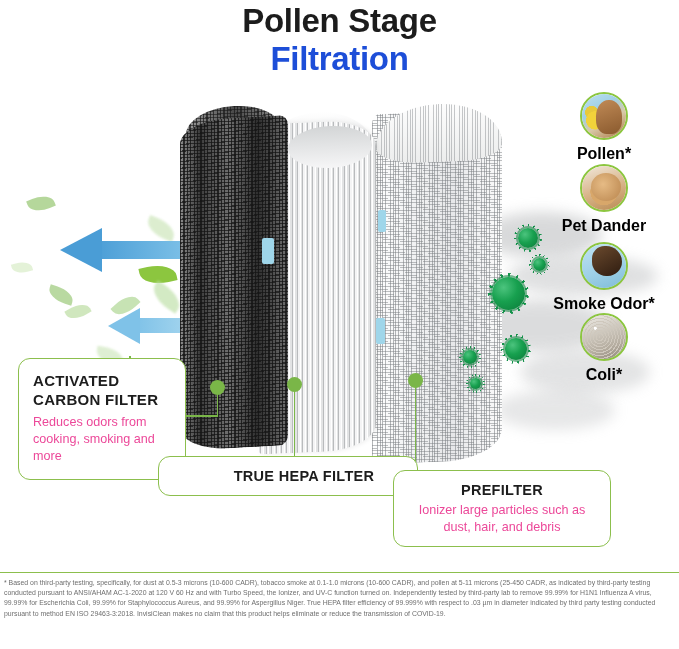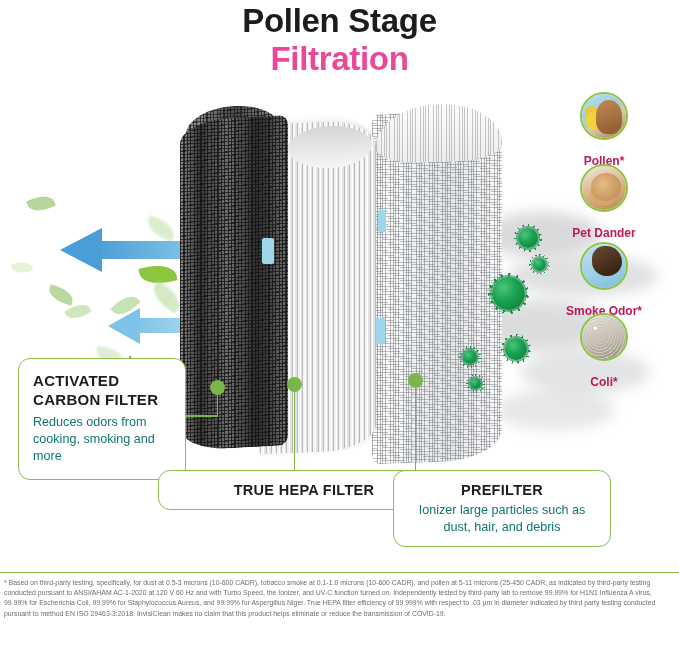--- a/index.html
+++ b/index.html
@@ -11,21 +11,21 @@
   }
   #stage { position: relative; width: 679px; height: 649px; background:#fff; }
 
   
   .title-wrap { position:absolute; top:2px; left:0; width:679px; text-align:center; }
   .title-line1 {
     font-size: 33px; font-weight: 700; color:#1c1c1c;
     letter-spacing: -0.3px; line-height: 38px;
   }
   .title-line2 {
-    font-size: 33px; font-weight: 700; color:#ec4899;
+    font-size: 33px; font-weight: 700; color:#1d4ed8;
     letter-spacing: -0.3px; line-height: 38px;
   }
 
   
   .filters { position:absolute; left:0; top:0; width:679px; height:560px; }
 
   .layer { position:absolute; }
 
   
   .carbon {
@@ -129,46 +129,46 @@
   .callout {
     position:absolute; background:#fff;
     border:1.6px solid #8cbf4d; border-radius:12px;
     padding:10px 12px; text-align:center; z-index:12;
   }
   .callout .c-title {
     font-size:14.5px; font-weight:700; color:#1d1d1d;
     letter-spacing:.3px; line-height:18px; white-space:pre-line;
   }
   .callout .c-body {
-    font-size:12.6px; color:#0f766e; line-height:17px; margin-top:3px;
+    font-size:12.6px; color:#ec4899; line-height:17px; margin-top:3px;
   }
   .callout.left { left:18px; top:358px; width:168px; text-align:left; padding:12px 14px 14px; }
   .callout.left .c-title { font-size:15px; line-height:19px; }
   .callout.left .c-body { margin-top:5px; }
-  .callout.mid  { left:158px; top:470px; width:260px;padding-left:44px; }
+  .callout.mid  { left:158px; top:456px; width:260px;padding-left:44px; }
   .callout.right{ left:393px; top:470px; width:218px; }
 
   
   .lead-line { position:absolute; background:#7ab648; width:1.6px; z-index:10; }
   .lead-line.h { height:1.6px; width:auto; }
   .dot {
     position:absolute; width:15px; height:15px; border-radius:50%;
     background:#7ab648; z-index:11;
   }
 
   
   .item { position:absolute; z-index:14; }
   .item .circ {
     width:48px; height:48px; border-radius:50%;
     border:2.4px solid #8cc63f; overflow:hidden; margin:0 auto;
     position:relative;
   }
   .item .lbl {
-    margin-top:13px; font-size:12px; font-weight:700;
-    color:#be185d; text-align:center; line-height:16px; white-space:pre-line;
+    margin-top:6px; font-size:16px; font-weight:700;
+    color:#000000; text-align:center; line-height:16px; white-space:pre-line;
   }
   .ic-pollen  { position:absolute; inset:0; background:
       radial-gradient(circle at 30% 60%, #f2d23a 0 22%, rgba(0,0,0,0) 23%),
       radial-gradient(circle at 22% 42%, #e8c93b 0 15%, rgba(0,0,0,0) 16%),
       linear-gradient(150deg,#bfe0ef 0%,#9fd0e6 35%,#d9c9a8 60%,#a9743f 100%); }
   .ic-pollen::after { content:""; position:absolute; right:4px; top:6px; width:26px; height:34px;
       border-radius:48% 48% 40% 40%; background:linear-gradient(160deg,#c08a56,#8a5a2e); }
   .ic-pet { position:absolute; inset:0; background:
       radial-gradient(circle at 50% 58%, #d8a76a 0 40%, rgba(0,0,0,0) 41%),
       linear-gradient(160deg,#f2e9dc,#d7b286 55%,#b98a52 100%); }

